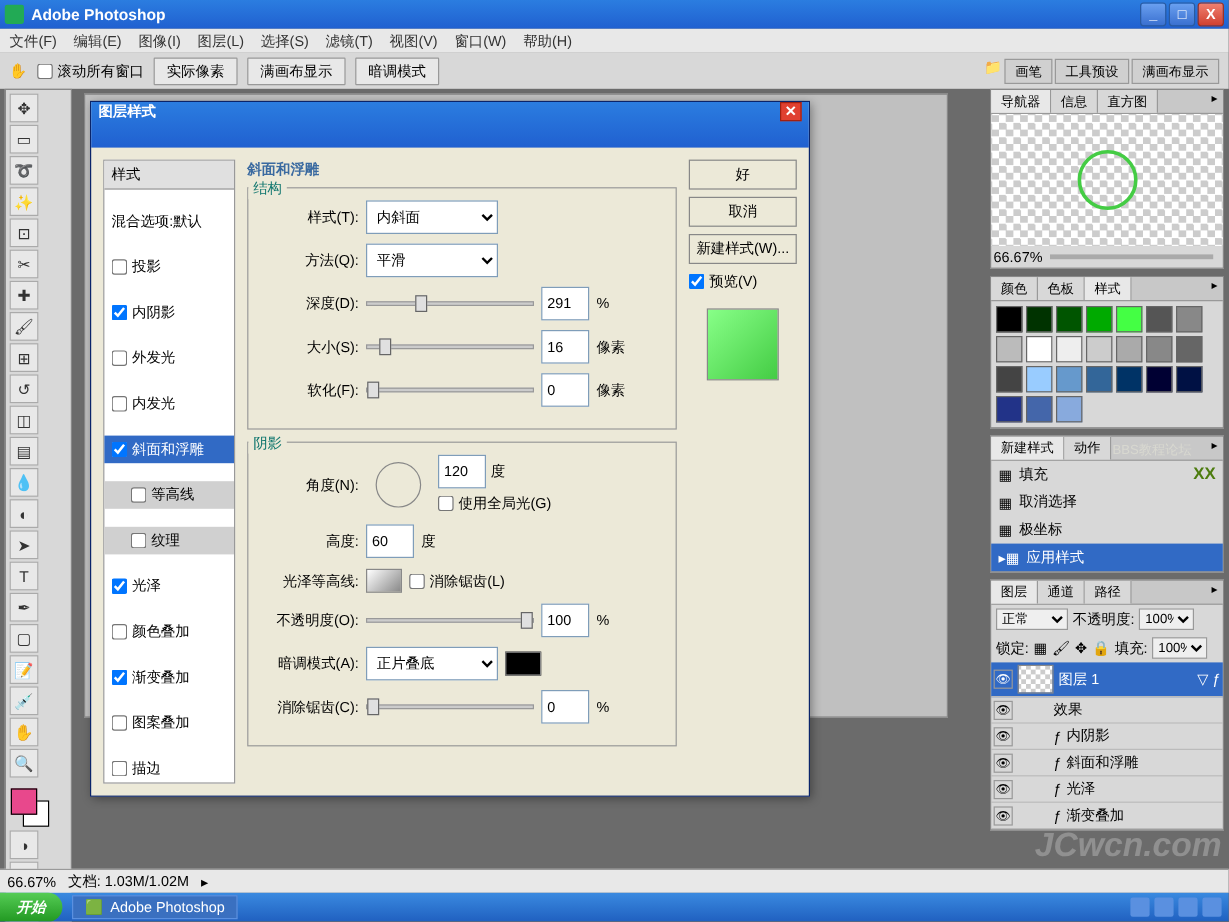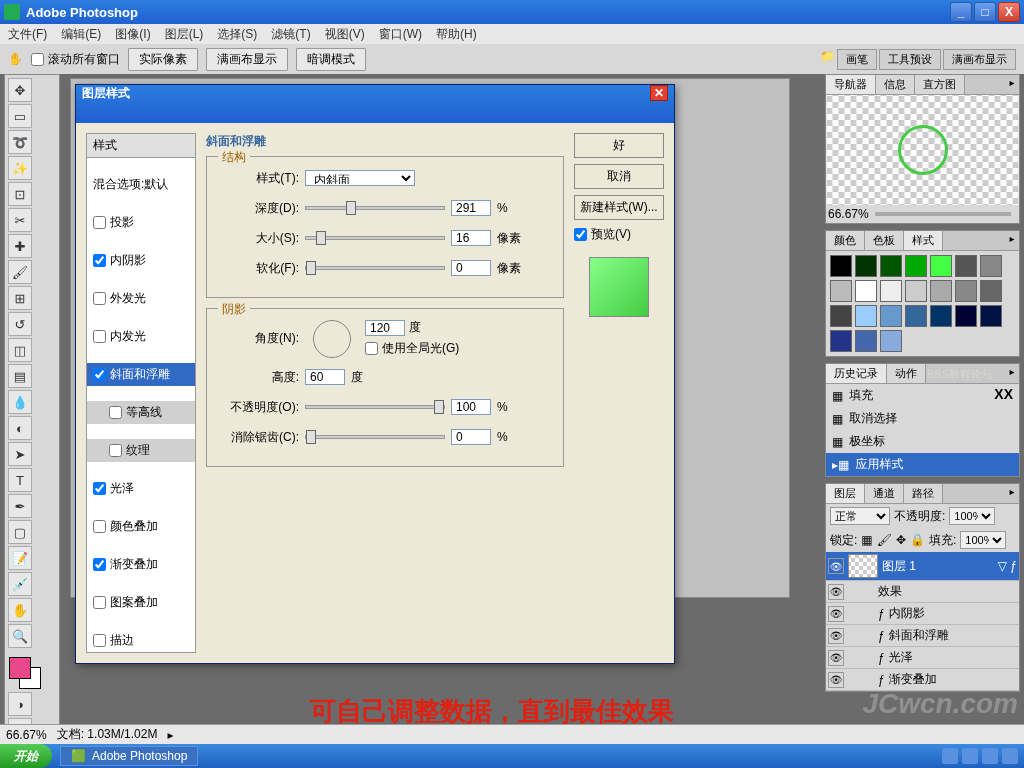--- a/index.html
+++ b/index.html
@@ -31,24 +31,24 @@
 .dialog .dlgtitle { height: 38px; background: linear-gradient(#2b7de0, #2060d0); color: #fff; display: flex; align-items: flex-start; padding: 0 6px; font-weight: bold; }
 .dialog .dlgtitle .x { margin-left: auto; width: 18px; height: 16px; background: #e04030; display: flex; align-items: center; justify-content: center; color: #fff; border: 1px solid #a02010; cursor: pointer; }
 .dialog .body { display: flex; padding: 10px; gap: 10px; }
 .stylelist { width: 110px; border: 1px solid #999; background: #fff; }
 .stylelist .head { background: #e0e0e0; padding: 3px 6px; border-bottom: 1px solid #999; }
 .stylelist .item { padding: 3px 6px; display: flex; align-items: center; gap: 4px; margin-top: 15px; }
 .stylelist .item.sel { background: #316ac5; color: #fff; }
 .stylelist .item.sub { padding-left: 22px; background: #d0d0d0; }
 .settings { flex: 1; }
 .fieldset { border: 1px solid #999; padding: 10px 10px 10px 14px; margin-bottom: 10px; position: relative; }
-.fieldset .legend { position: absolute; top: -8px; left: 11px; background: #ece9d8; padding: 0 4px; color: #a16207; }
+.fieldset .legend { position: absolute; top: -8px; left: 0; background: #ece9d8; padding: 0 4px; color: #0f766e; }
 .frow { display: flex; align-items: center; gap: 6px; margin-bottom: 8px; min-height: 22px; }
 .frow .lbl { width: 78px; text-align: right; }
-.frow select, .frow input[type=text] { border: 1px solid #7f9db9; background: #fff; padding: 1px 4px; height: 16px; }
+.frow select, .frow input[type=text] { border: 1px solid #7f9db9; background: #fff; padding: 1px 4px; height: 28px; }
 .frow select { width: 110px; }
 .frow input[type=text] { width: 40px; text-align: left; }
 .slider { width: 140px; height: 4px; background: #ccc; border: 1px solid #999; position: relative; }
 .slider .thumb { width: 10px; height: 14px; background: #e0e0e0; border: 1px solid #666; position: absolute; top: -6px; }
 .radiogrp { display: flex; gap: 12px; }
 .dlgright { width: 90px; display: flex; flex-direction: column; gap: 6px; align-items: stretch; }
 .dlgbtn { padding: 3px 4px; background: #ece9d8; border: 1px solid #888; cursor: pointer; text-align: center; }
 .preview { width: 60px; height: 60px; background: linear-gradient(135deg,#8f8,#4c4); border: 1px solid #888; margin: 8px auto; }
 .angwheel { width: 38px; height: 38px; border: 1px solid #888; border-radius: 50%; margin: 0 8px; position: relative; }
 .swatch-sm { width: 30px; height: 20px; border: 1px solid #888; background: linear-gradient(135deg,#fff,#888); }
@@ -223,20 +223,24 @@
 
       <div class="settings">
         <div style="color:#3a6aa0;font-weight:bold;margin-bottom:6px">斜面和浮雕</div>
         <div class="fieldset">
           <div class="legend">结构</div>
           <div class="frow">
               <span class="lbl">样式(T):</span>
               <select><option>内斜面</option></select>
             </div>
           <div class="frow">
+              <span class="lbl">方法(Q):</span>
+              <select><option>平滑</option></select>
+            </div>
+          <div class="frow">
               <span class="lbl">深度(D):</span>
               <div class="slider">
                 <div class="thumb" style="left:40px"></div>
               </div>
               <input type="text" value="291" style="">
               <span>%</span>
             </div>
           <div class="frow">
               <span class="lbl">大小(S):</span>
               <div class="slider">
@@ -269,26 +273,39 @@
                   <span>使用全局光(G)</span>
                 </label>
             </div>
           </div>
           <div class="frow">
               <span class="lbl">高度:</span>
               <input type="text" value="60" style="">
               <span>度</span>
             </div>
           <div class="frow">
+              <span class="lbl">光泽等高线:</span>
+              <div class="swatch-sm"></div>
+              <label class="checkbox">
+                <input type="checkbox" style="">
+                <span>消除锯齿(L)</span>
+              </label>
+            </div>
+          <div class="frow">
               <span class="lbl">不透明度(O):</span>
               <div class="slider">
                 <div class="thumb" style="left:128px"></div>
               </div>
               <input type="text" value="100" style="">
               <span>%</span>
+            </div>
+          <div class="frow">
+              <span class="lbl">暗调模式(A):</span>
+              <select><option>正片叠底</option></select>
+              <div class="blackswatch"></div>
             </div>
           <div class="frow">
               <span class="lbl">消除锯齿(C):</span>
               <div class="slider">
                 <div class="thumb" style="left:0"></div>
               </div>
               <input type="text" value="0" style="">
               <span>%</span>
             </div>
         </div>
@@ -354,26 +371,26 @@
           <div class="sw" style="background: rgb(0, 0, 51);"></div>
           <div class="sw" style="background: rgb(0, 17, 68);"></div>
           <div class="sw" style="background: rgb(34, 51, 136);"></div>
           <div class="sw" style="background: rgb(68, 102, 170);"></div>
           <div class="sw" style="background: rgb(136, 170, 221);"></div>
         </div>
     </div>
 
     <div class="panel" style="position:relative">
       <div class="ptabs">
-        <div class="ptab act">历史记录</div>
+        <div class="ptab act">新建样式</div>
         <div class="ptab">动作</div>
         <div class="pmin">▸</div>
       </div>
       <div style="position:absolute;right:26px;top:3px;color:#d8d8d0;font-size:11px">BBS教程论坛</div>
-      <div style="position:absolute;right:6px;top:22px;color:#000000;font-weight:bold;font-size:14px">XX</div>
+      <div style="position:absolute;right:6px;top:22px;color:#4d7c0f;font-weight:bold;font-size:14px">XX</div>
       <div class="histrow">
           <span>▦</span>
           <span>填充</span>
         </div>
       <div class="histrow">
           <span>▦</span>
           <span>取消选择</span>
         </div>
       <div class="histrow">
           <span>▦</span>
@@ -432,21 +449,20 @@
           <span>光泽</span>
         </div>
       <div class="layerrow">
           <div class="eye">👁</div>
           <span style="margin-left:30px">ƒ</span>
           <span>渐变叠加</span>
         </div>
     </div>
   </div>
 
-  <div class="bigtext2">可自己调整数据，直到最佳效果</div>
   <div class="watermark">JCwcn.com</div>
 </div>
 
 <div class="statusbar">
   <span>66.67%</span>
   <span>文档: 1.03M/1.02M</span>
   <span>▸</span>
 </div>
 
 <div class="taskbar">

